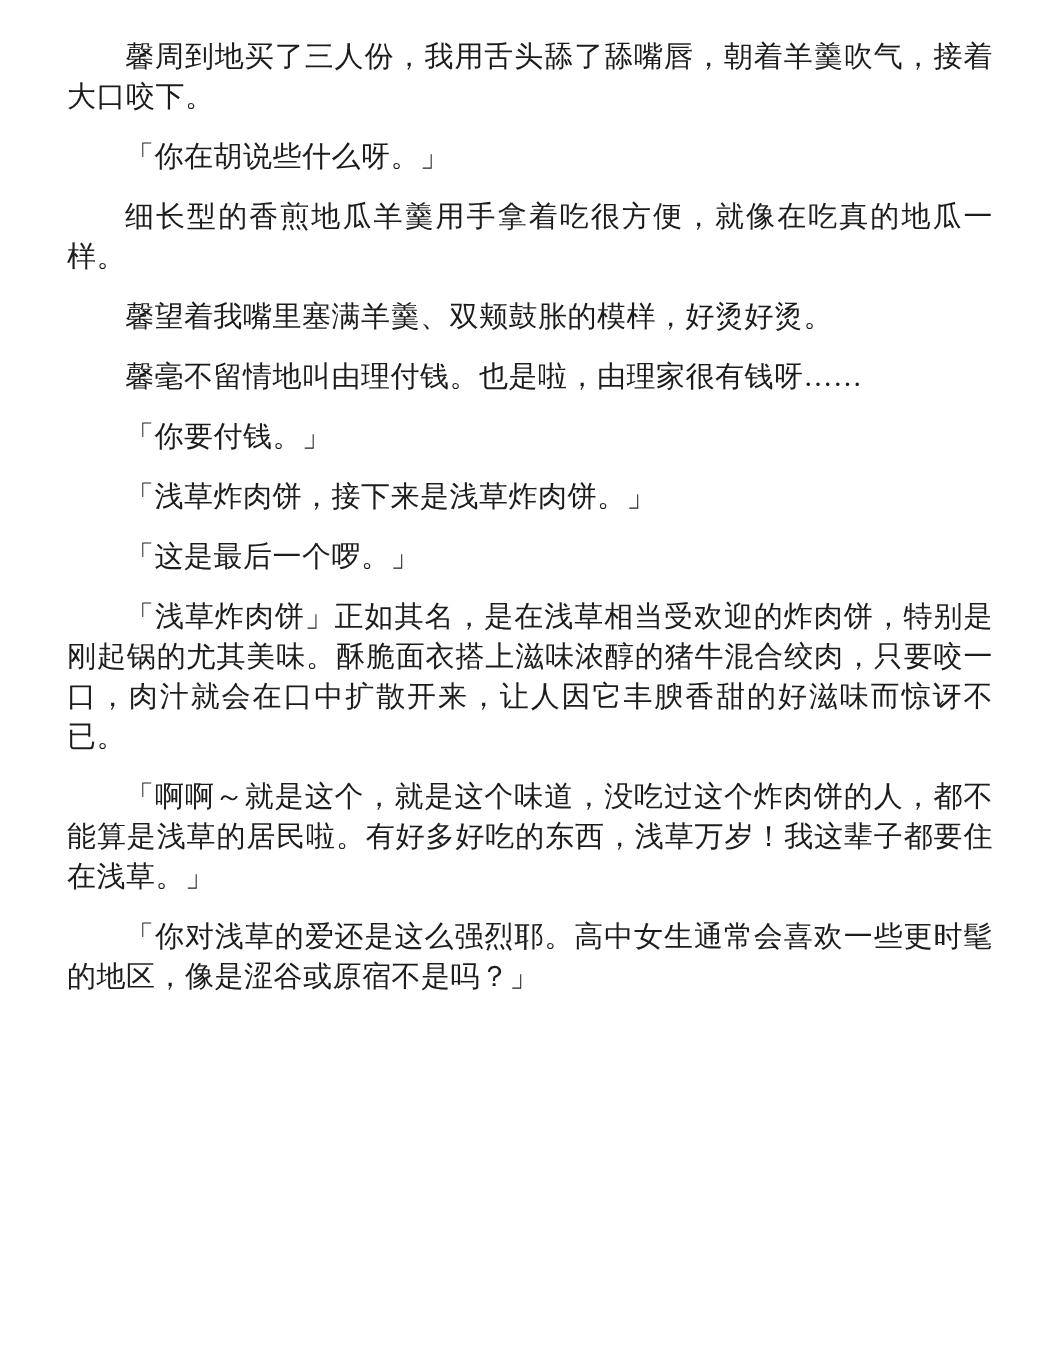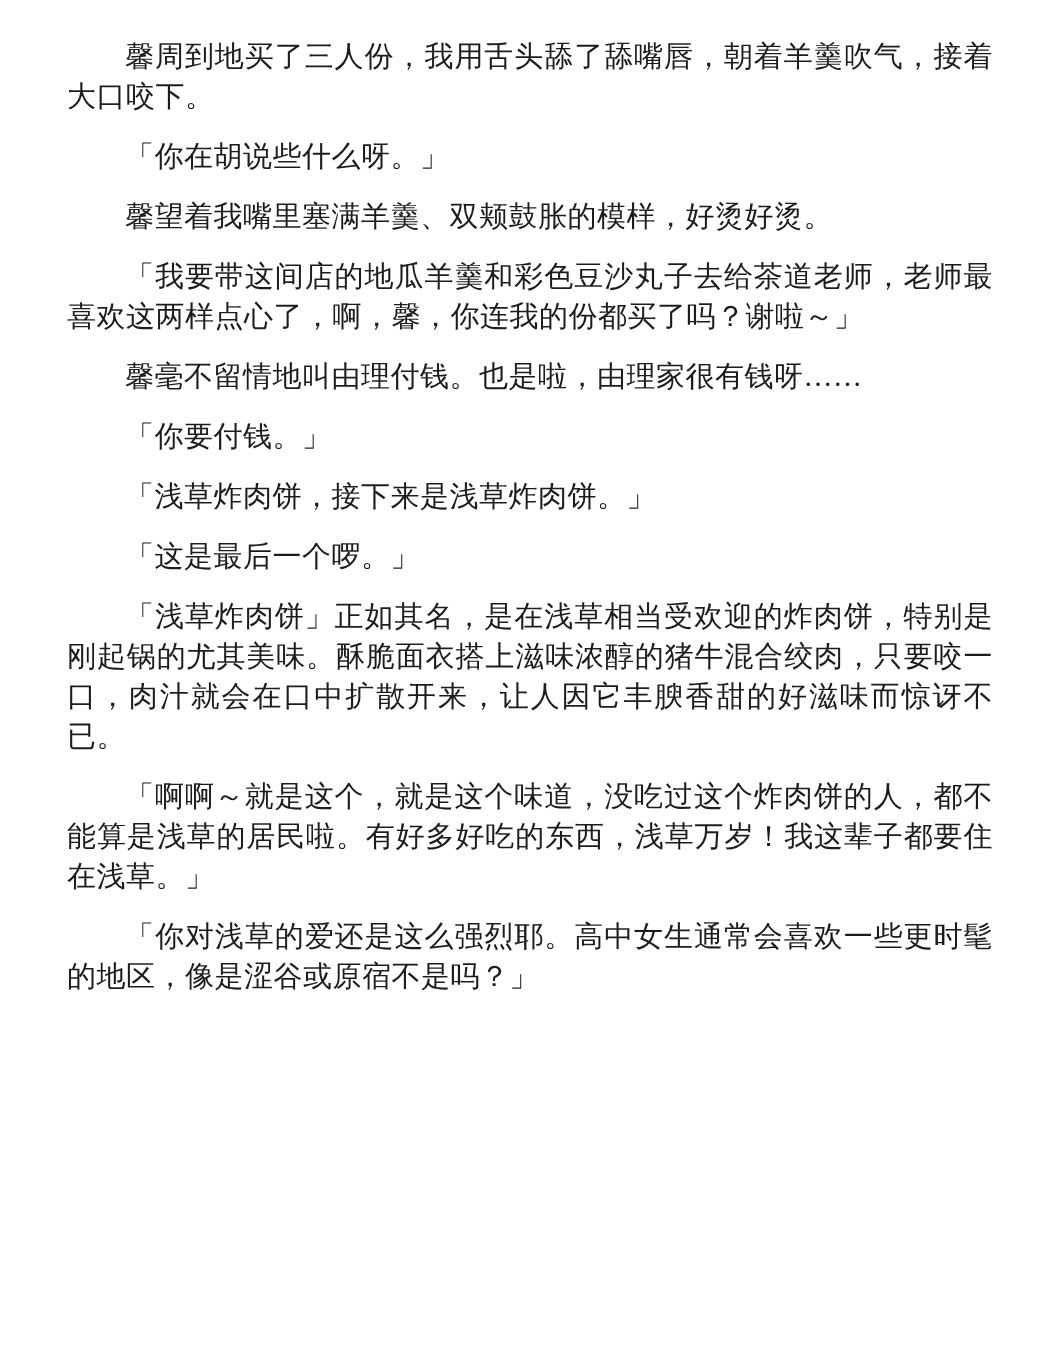--- a/index.html
+++ b/index.html
@@ -37,22 +37,22 @@
     word-break: break-all;
   }
 </style>
 </head>
 <body>
 
 <div class="page">
   <div class="text-content">
       <p class="para">馨周到地买了三人份，我用舌头舔了舔嘴唇，朝着羊羹吹气，接着大口咬下。</p>
       <p class="para">「你在胡说些什么呀。」</p>
+      <p class="para">细长型的香煎地瓜羊羹用手拿着吃很方便，就像在吃真的地瓜一样。</p>
       <p class="para">馨望着我嘴里塞满羊羹、双颊鼓胀的模样，好烫好烫。</p>
-      <p class="para">「我要带这间店的地瓜羊羹和彩色豆沙丸子去给茶道老师，老师最喜欢这两样点心了，啊，馨，你连我的份都买了吗？谢啦～」</p>
       <p class="para">馨毫不留情地叫由理付钱。也是啦，由理家很有钱呀……</p>
       <p class="para">「你要付钱。」</p>
       <p class="para">「浅草炸肉饼，接下来是浅草炸肉饼。」</p>
       <p class="para">「这是最后一个啰。」</p>
       <p class="para">「浅草炸肉饼」正如其名，是在浅草相当受欢迎的炸肉饼，特别是刚起锅的尤其美味。酥脆面衣搭上滋味浓醇的猪牛混合绞肉，只要咬一口，肉汁就会在口中扩散开来，让人因它丰腴香甜的好滋味而惊讶不已。</p>
       <p class="para">「啊啊～就是这个，就是这个味道，没吃过这个炸肉饼的人，都不能算是浅草的居民啦。有好多好吃的东西，浅草万岁！我这辈子都要住在浅草。」</p>
       <p class="para">「你对浅草的爱还是这么强烈耶。高中女生通常会喜欢一些更时髦的地区，像是涩谷或原宿不是吗？」</p>
     </div>
 </div>
 

